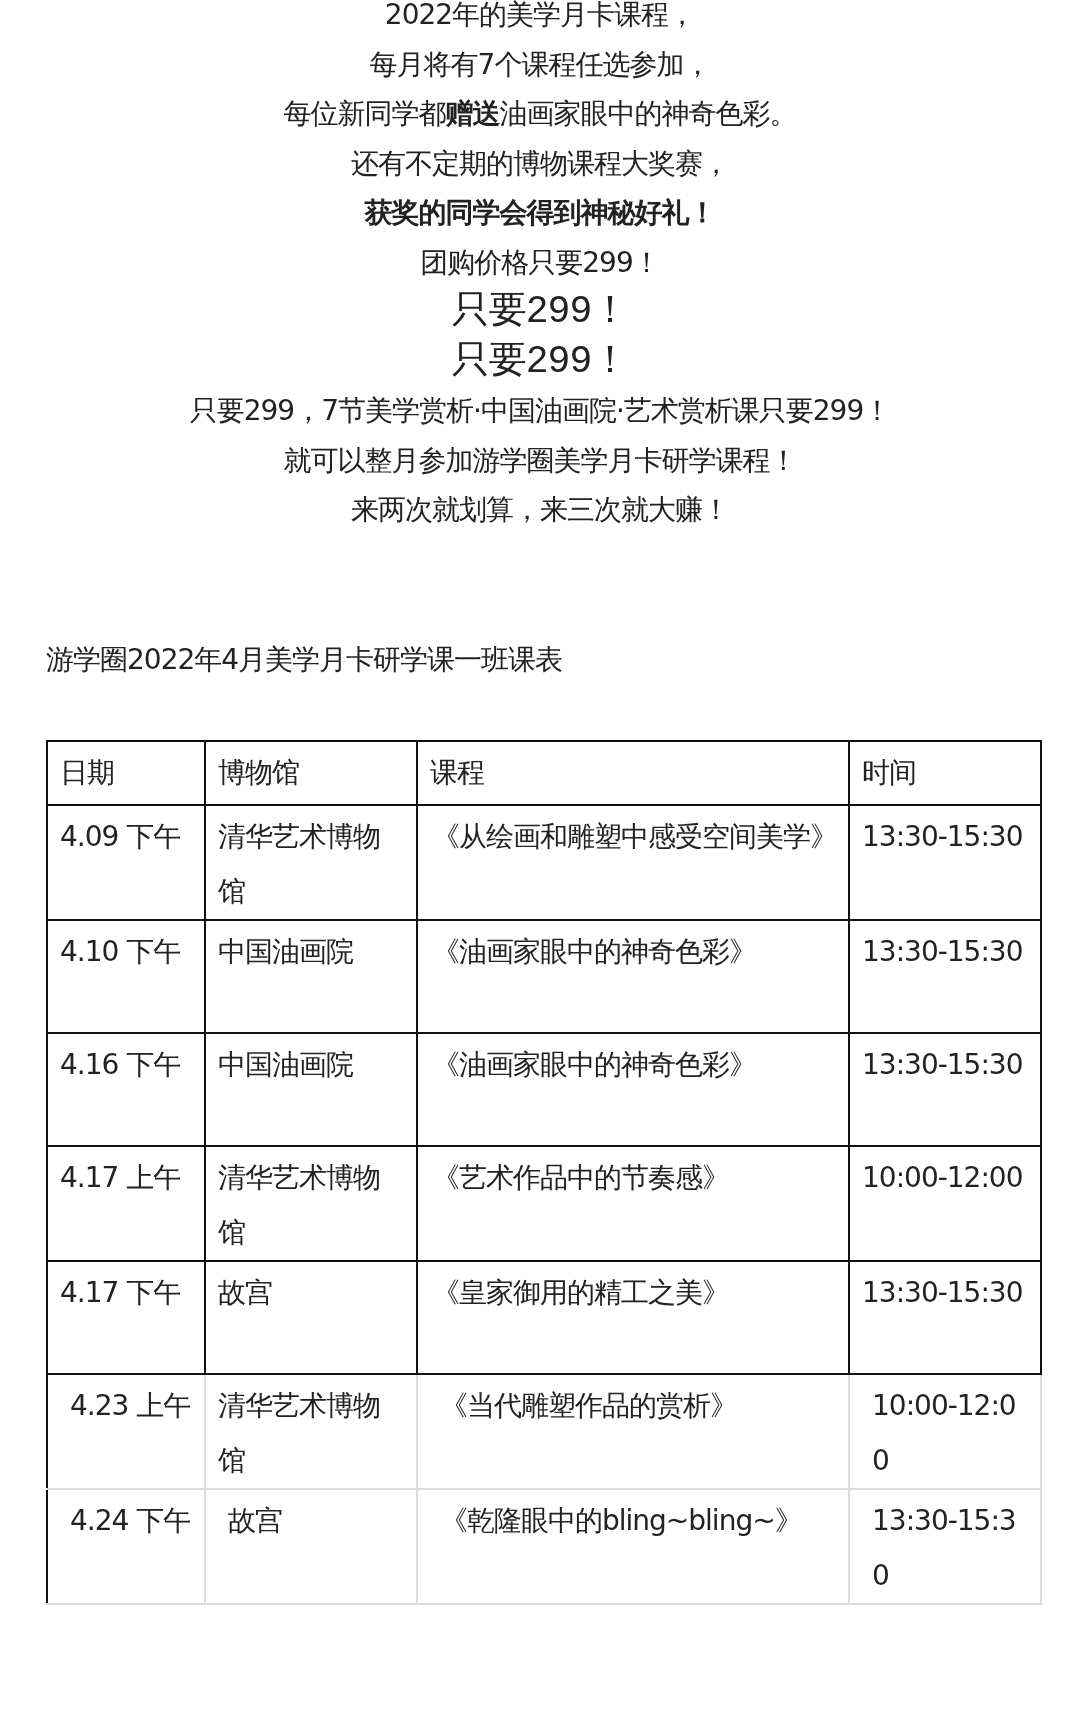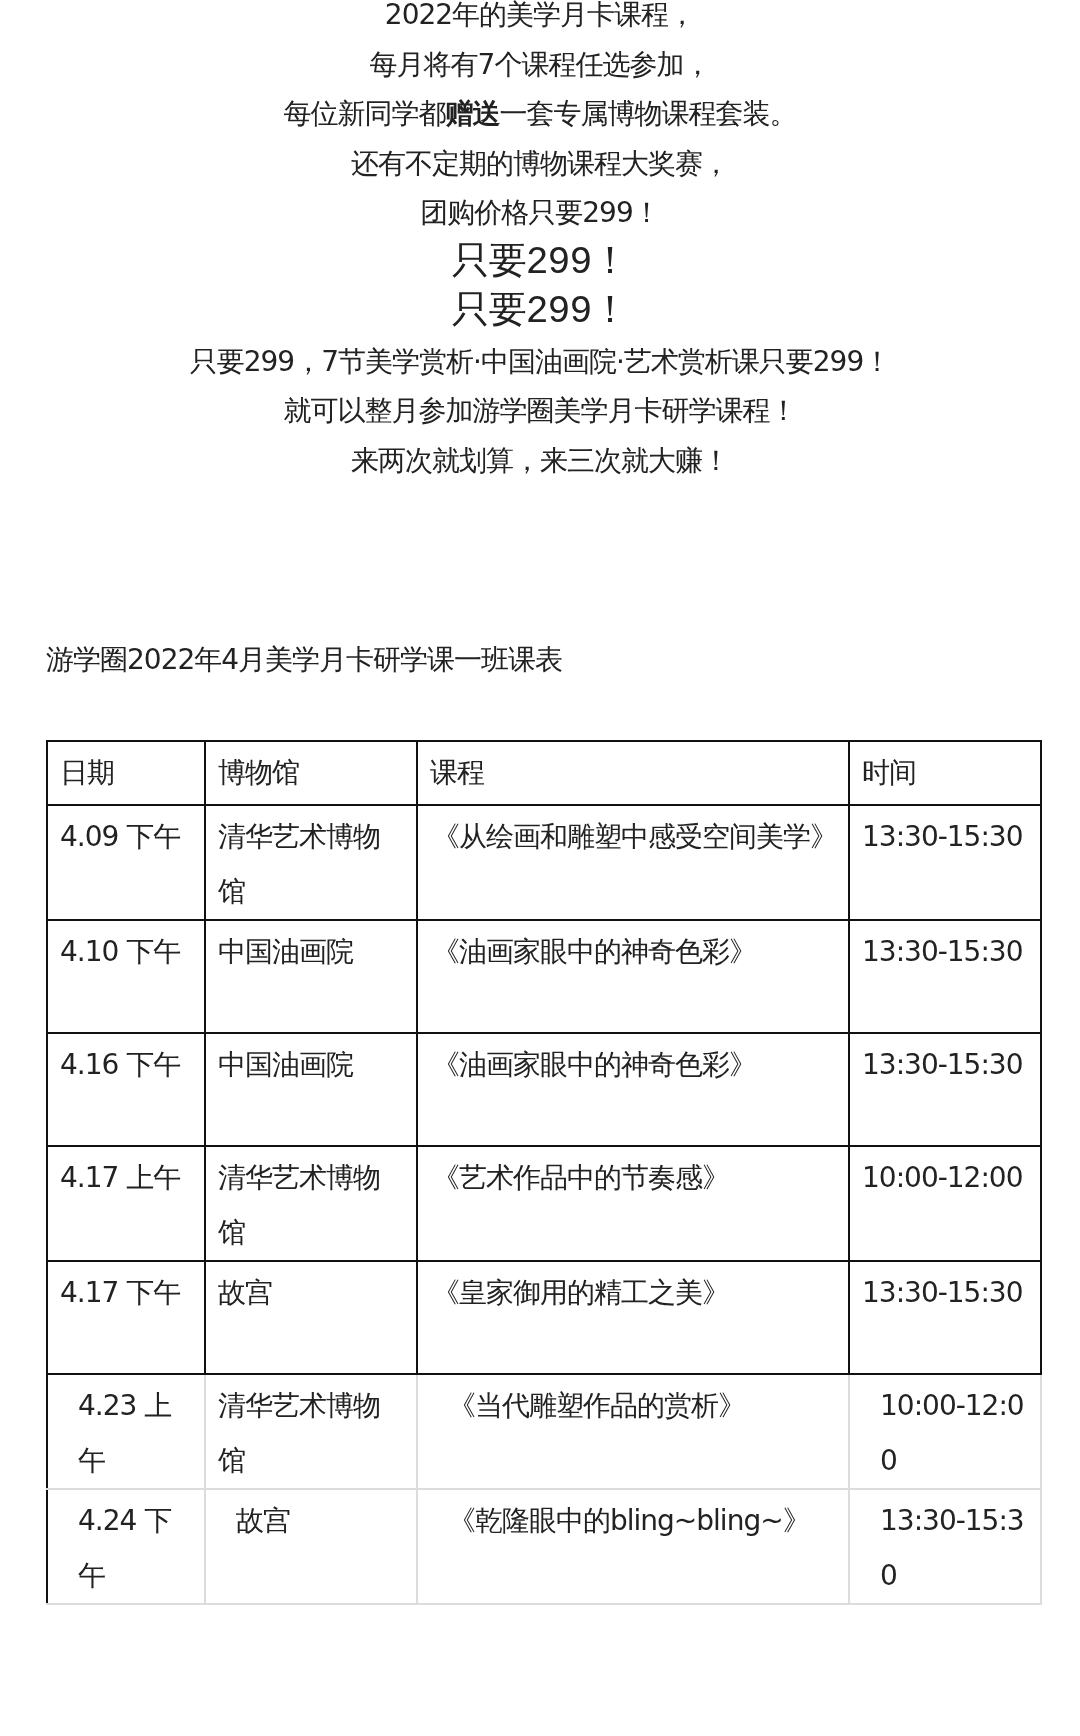--- a/index.html
+++ b/index.html
@@ -35,35 +35,36 @@
       padding: 0 10px 0 12px;
       letter-spacing: -1px;
       word-break: break-all;
       overflow: hidden;
     }
     table.schedule tr.head td { height: 55px; line-height: 62px; margin-left: 36px; }
     table.schedule tr.row td { height: 108px; padding-top: 3px; }
     table.schedule tr.faded td { border-color: #dcdcdc; border-top-color: #111111; }
     table.schedule tr.faded td.c0 { border-left-color: #111111; }
     table.schedule tr.faded td.c3 { border-right-color: #dcdcdc; }
-    table.schedule tr.faded td.indent { padding-left: 30px; }
+    table.schedule tr.faded td.indent { padding-left: 22px; }
     table.schedule td.course { padding-left: 14px; margin-left: 48px; }
     col.c-date { width: 158px; }
     col.c-museum { width: 212px; }
     col.c-course { width: 432px; }
     col.c-time { width: 192px; }
   </style>
 </head>
 <body>
 
 <div class="promo">
   <div class="promo-line">2022年的美学月卡课程，</div>
   <div class="promo-line">每月将有7个课程任选参加，</div>
-  <div class="promo-line"><span>每位新同学都</span><span class="bold">赠送</span><span>一套专属博物课程套装。</span></div>
+  <div class="promo-line"><span>每位新同学都</span><span class="bold">赠送</span><span>油画家眼中的神奇色彩。</span></div>
   <div class="promo-line">还有不定期的博物课程大奖赛，</div>
+  <div class="promo-line"><span class="bold">获奖的同学会得到神秘好礼！</span></div>
   <div class="promo-line">团购价格只要299！</div>
   <div class="promo-line big">只要299！</div>
   <div class="promo-line big">只要299！</div>
   <div class="promo-line">只要299，7节美学赏析·中国油画院·艺术赏析课只要299！</div>
   <div class="promo-line">就可以整月参加游学圈美学月卡研学课程！</div>
   <div class="promo-line">来两次就划算，来三次就大赚！</div>
 </div>
 
 <div class="schedule-title">游学圈2022年4月美学月卡研学课一班课表</div>
 

